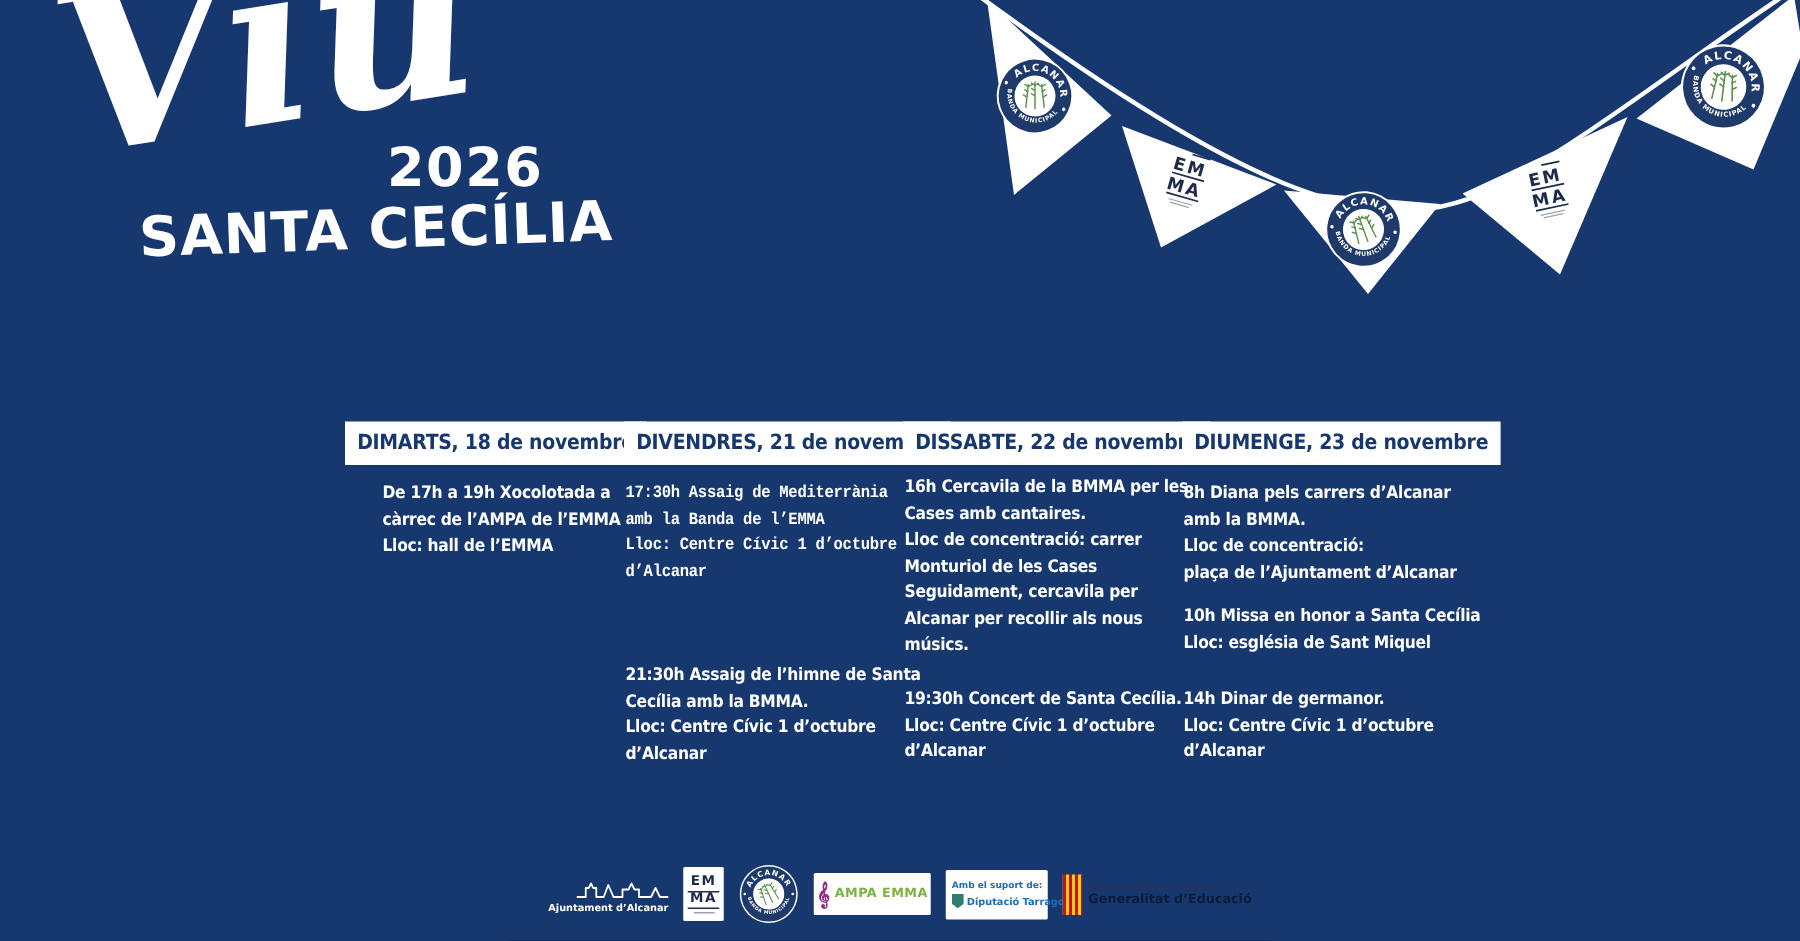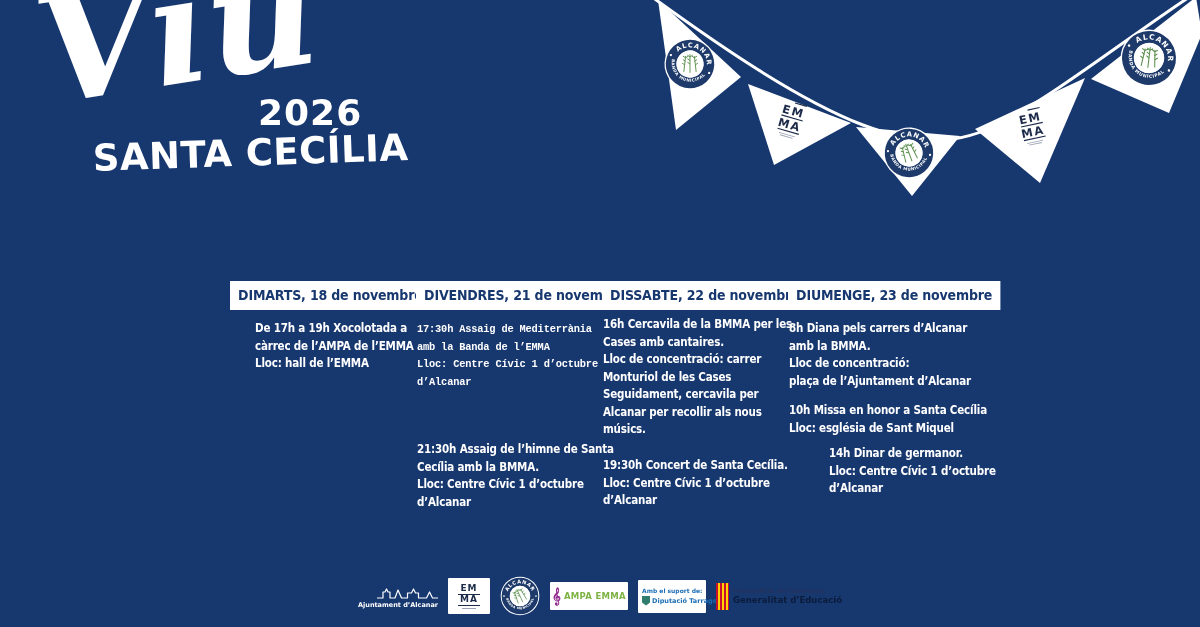--- a/index.html
+++ b/index.html
@@ -37,21 +37,21 @@
   .line{
     white-space:nowrap;font-size:11.5px;line-height:17.5px;letter-spacing:-.2px;
     transform:scaleX(.9);transform-origin:0 50%;
   }
   
   .footer{position:absolute;left:50%;top:576px;transform:translateX(-50%);
     display:flex;align-items:center;gap:10px;}
   .whitebox{background:#fff;border-radius:1px;}
   .f-aj{display:flex;flex-direction:column;align-items:flex-end;}
   .f-aj-label{font-size:6.5px;margin-top:1px;white-space:nowrap;}
-  .f-emma{width:42px;height:36px;display:flex;flex-direction:column;align-items:center;justify-content:center;color:#1d2b4a;}
+  .f-emma{width:27px;height:36px;display:flex;flex-direction:column;align-items:center;justify-content:center;color:#1d2b4a;}
   .f-emma-t{font-size:9px;line-height:9px;letter-spacing:1px;border-bottom:1px solid #1d2b4a;padding:0 2px 1px;}
   .f-emma-sub{width:14px;height:1px;background:#9aa3b5;margin-top:2px;}
   .f-ampa{width:78px;height:28px;display:flex;align-items:center;justify-content:center;gap:3px;}
   .f-ampa .note{color:#922b8e;font-size:15px;line-height:1;}
   .f-ampa .lbl{color:#7cb342;font-size:8.5px;letter-spacing:.3px;white-space:nowrap;}
   .f-dip{width:68px;height:33px;display:flex;flex-direction:column;justify-content:center;align-items:flex-start;padding:2px 4px;box-sizing:border-box;}
   .f-dip .sup{color:#1c6eb5;font-size:6px;white-space:nowrap;}
   .f-dip .row{display:flex;align-items:center;gap:2px;margin-top:2px;}
   .f-dip .dlogo{width:8px;height:10px;background:#2e7d6e;
     clip-path:polygon(0 0,100% 0,100% 70%,50% 100%,0 70%);}
@@ -147,21 +147,21 @@
           <div class="line">d’Alcanar</div>
         </div></div>
       <div class="col" style="left: 788px;"><div class="col-h">DIUMENGE, 23 de novembre</div><div class="event" style="top: 39px;">
           <div class="line">8h Diana pels carrers d’Alcanar</div>
           <div class="line">amb la BMMA.</div>
           <div class="line">Lloc de concentració:</div>
           <div class="line">plaça de l’Ajuntament d’Alcanar</div>
         </div><div class="event" style="top: 121px;">
           <div class="line">10h Missa en honor a Santa Cecília</div>
           <div class="line">Lloc: església de Sant Miquel</div>
-        </div><div class="event" style="top: 164px; margin-left: 40px;">
+        </div><div class="event" style="top: 176px;">
           <div class="line">14h Dinar de germanor.</div>
           <div class="line">Lloc: Centre Cívic 1 d’octubre</div>
           <div class="line">d’Alcanar</div>
         </div></div>
     </div>
 
   <div class="footer">
     <div class="f-aj">
       <svg width="62" height="17" viewBox="0 0 62 17">
         <path d="M1,15 h6 v-6 h2 l1.5,-3 1.5,3 h2 v6 h5 l3,-8 3.5,8 h6 v-5 h4 l2,-4 2,4 h3 v5 h8 l3,-6 3,6 h6" stroke="#fff" fill="none" stroke-width="1.2" stroke-linejoin="round"></path>

